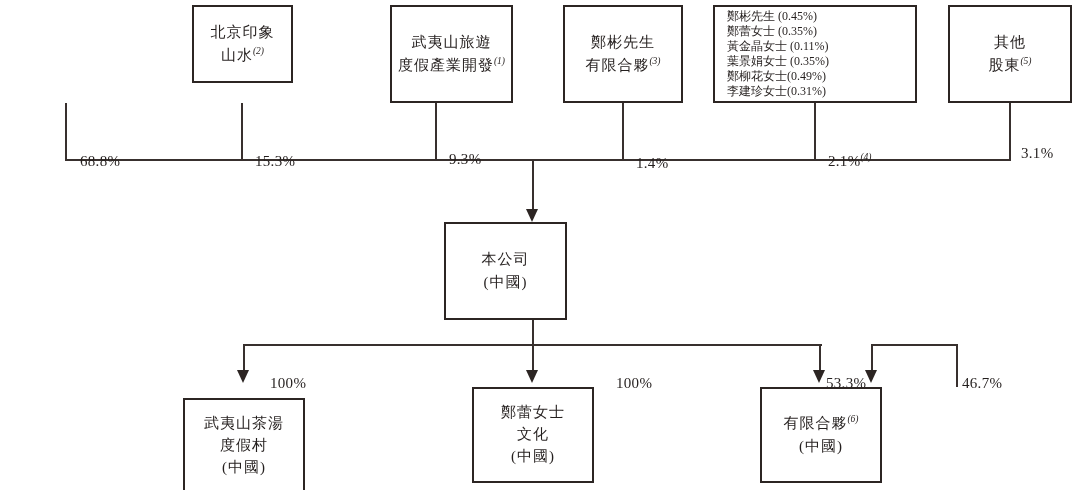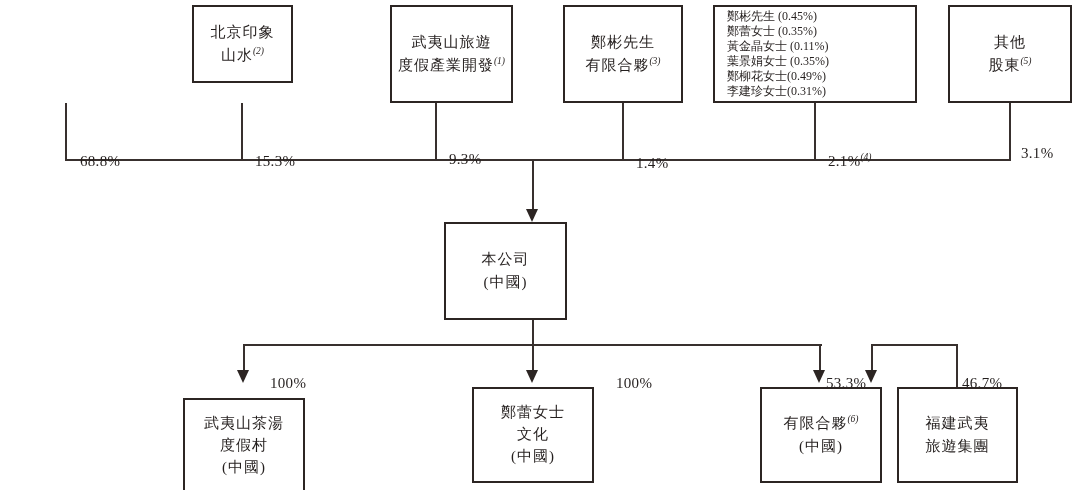--- a/index.html
+++ b/index.html
@@ -149,18 +149,14 @@
     <div class="ln">鄭蕾女士</div>
     <div class="ln">文化</div>
     <div class="ln">(中國)</div>
   </div>
 
   <div class="node" style="left:760px;top:387px;width:122px;height:96px;">
     <div class="ln"><span>有限合夥</span><sup class="fn">(6)</sup></div>
     <div class="ln">(中國)</div>
   </div>
 
-  <div class="node" style="left:897px;top:387px;width:121px;height:96px;">
-    <div class="ln">福建武夷</div>
-    <div class="ln">旅遊集團</div>
-  </div>
 
 </div>
 
 </body></html>

